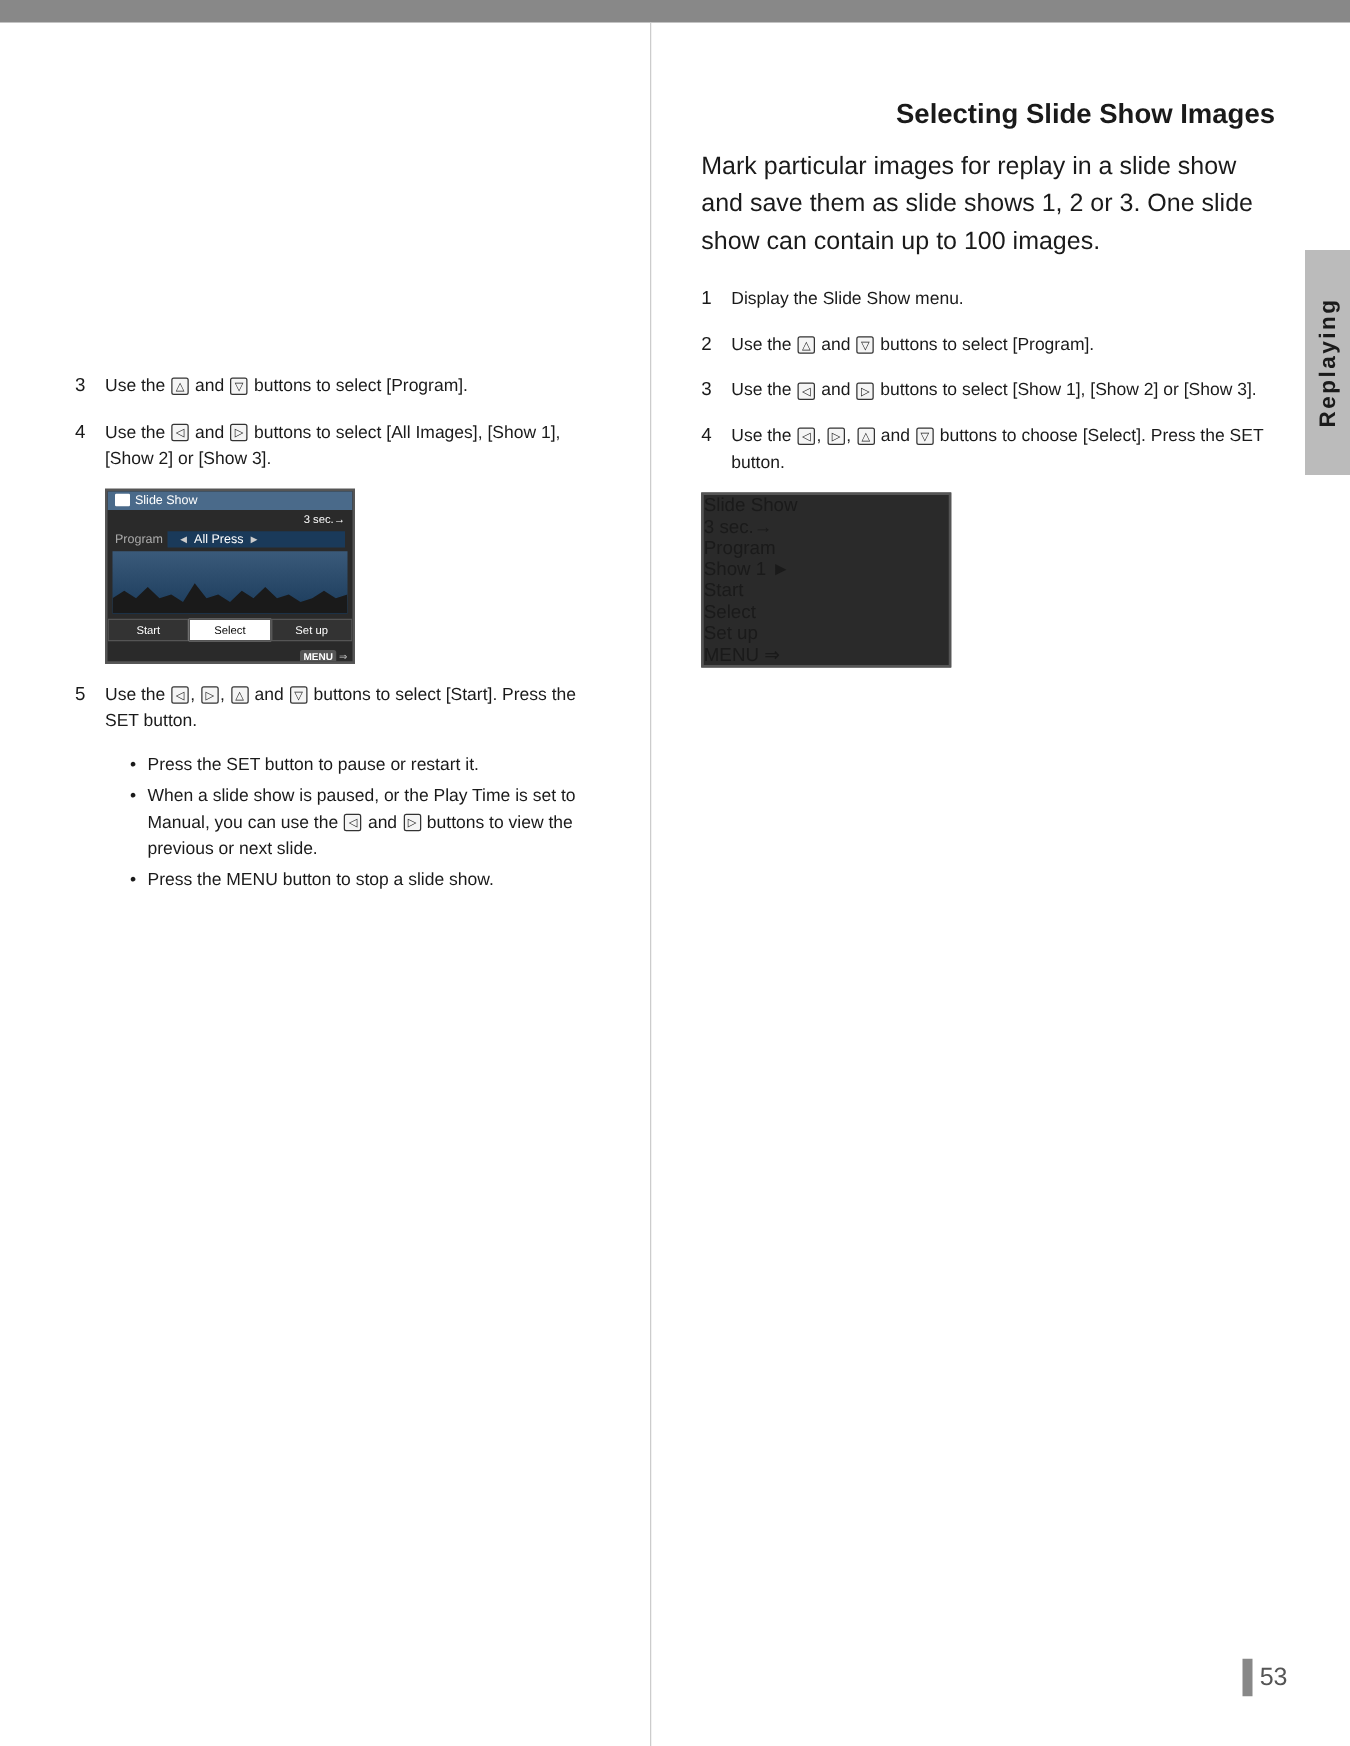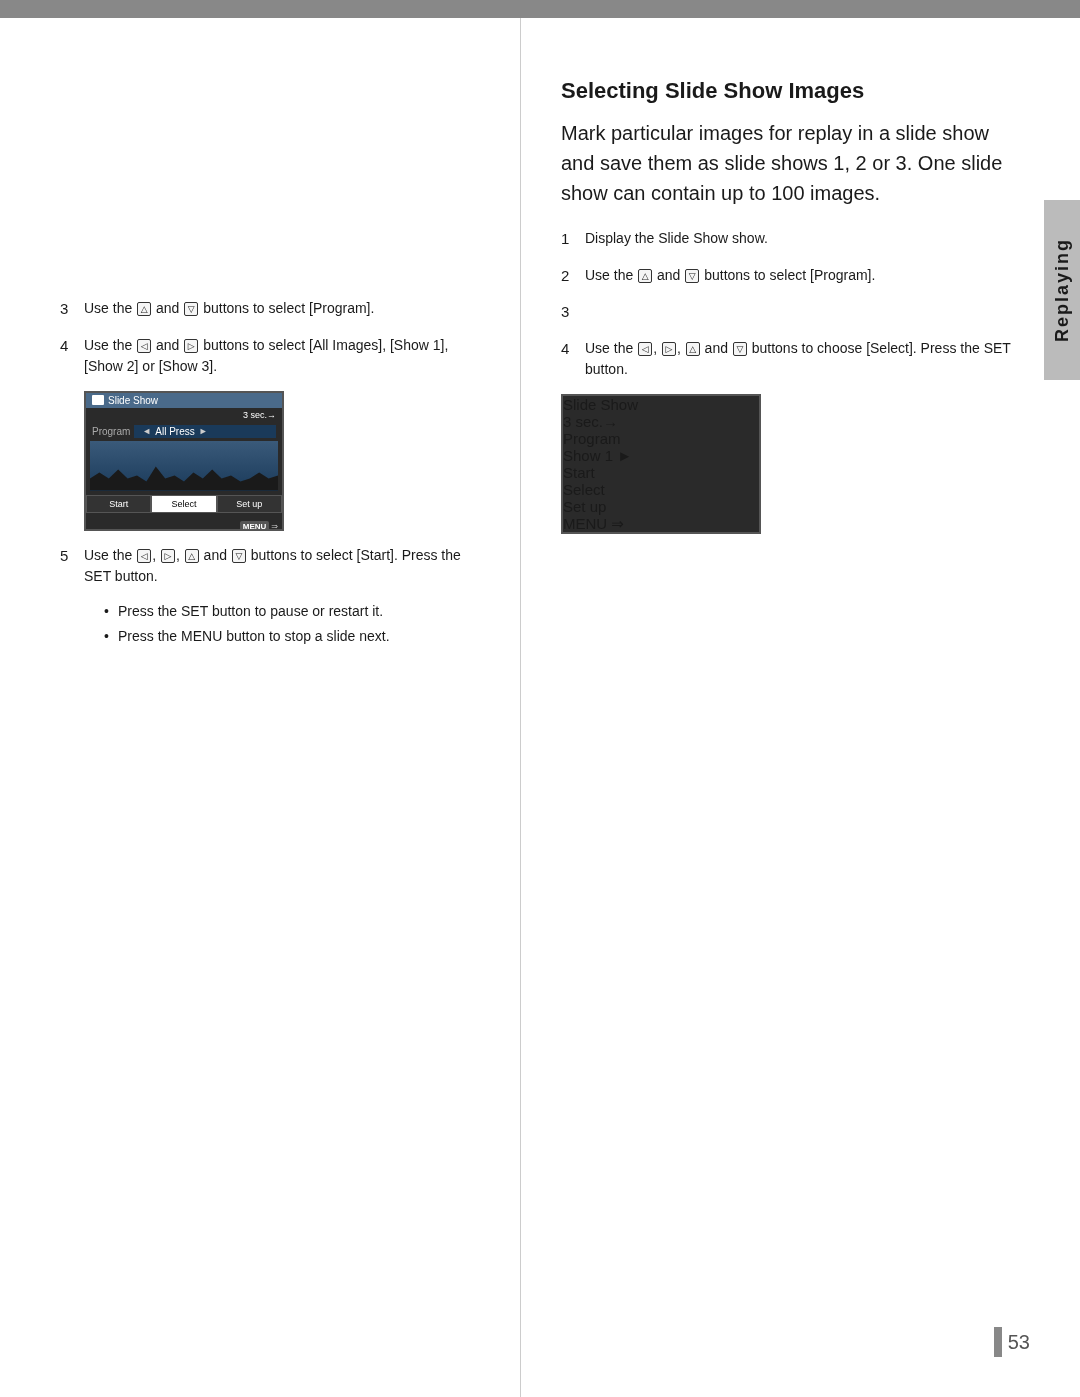--- a/index.html
+++ b/index.html
@@ -48,20 +48,21 @@
       padding: 60px 60px 40px 40px;
       border-left: 1px solid #ccc;
     }
 
     
     .section-title {
       font-size: 22px;
       font-weight: bold;
       margin-bottom: 14px;
       line-height: 1.2;
+      text-align: right;
     }
 
     
     .intro-text {
       font-size: 20px;
       line-height: 1.5;
       margin-bottom: 20px;
     }
 
     
@@ -356,46 +357,50 @@
     <div class="step">
       <span class="step-num">5</span>
       <span class="step-text">
         Use the <span class="btn-icon">◁</span>, <span class="btn-icon">▷</span>, <span class="btn-icon">△</span> and <span class="btn-icon">▽</span> buttons to select [Start]. Press the SET button.
       </span>
     </div>
 
     <div style="padding-left: 24px;">
       <ul class="bullet-list">
         <li>Press the SET button to pause or restart it.</li>
-        <li>Press the MENU button to stop a slide next.</li>
+        <li>When a slide show is paused, or the Play Time is set to Manual, you can use the <span class="btn-icon">◁</span> and <span class="btn-icon">▷</span> buttons to view the previous or next slide.</li>
+        <li>Press the MENU button to stop a slide show.</li>
       </ul>
     </div>
 
   </div>
 
   <div class="right-col">
 
     <h2 class="section-title">Selecting Slide Show Images</h2>
 
     <p class="intro-text">Mark particular images for replay in a slide show and save them as slide shows 1, 2 or 3. One slide show can contain up to 100 images.</p>
 
     <div class="step">
       <span class="step-num">1</span>
-      <span class="step-text">Display the Slide Show show.</span>
+      <span class="step-text">Display the Slide Show menu.</span>
     </div>
 
     <div class="step">
       <span class="step-num">2</span>
       <span class="step-text">
         Use the <span class="btn-icon">△</span> and <span class="btn-icon">▽</span> buttons to select [Program].
       </span>
     </div>
 
     <div class="step">
       <span class="step-num">3</span>
+      <span class="step-text">
+        Use the <span class="btn-icon">◁</span> and <span class="btn-icon">▷</span> buttons to select [Show 1], [Show 2] or [Show 3].
+      </span>
     </div>
 
     <div class="step">
       <span class="step-num">4</span>
       <span class="step-text">
         Use the <span class="btn-icon">◁</span>, <span class="btn-icon">▷</span>, <span class="btn-icon">△</span> and <span class="btn-icon">▽</span> buttons to choose [Select]. Press the SET button.
       </span>
     </div>
 
     <div class="camera-screen-2">

